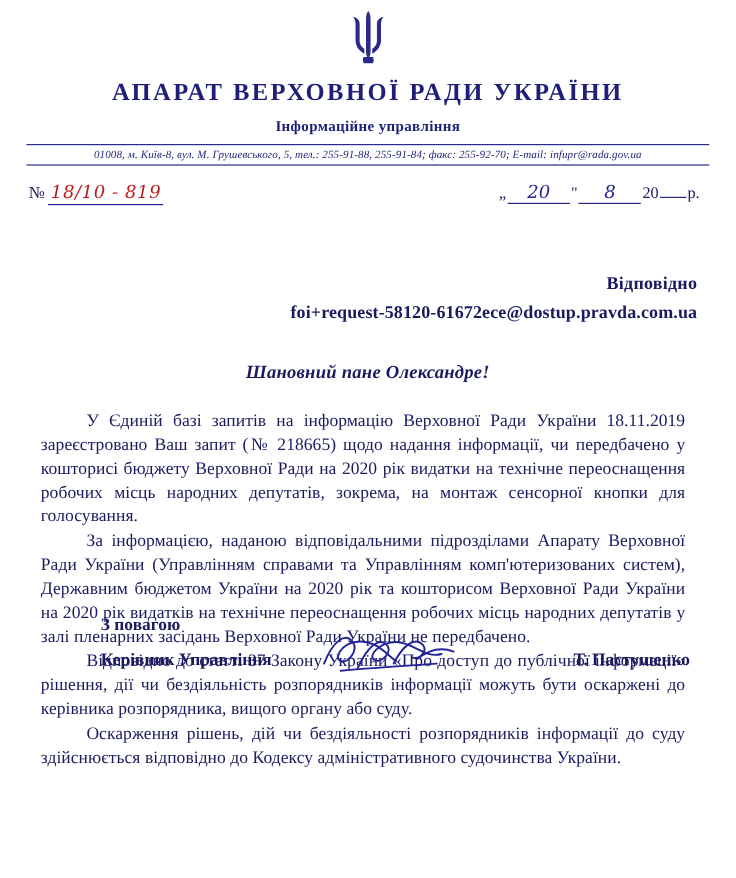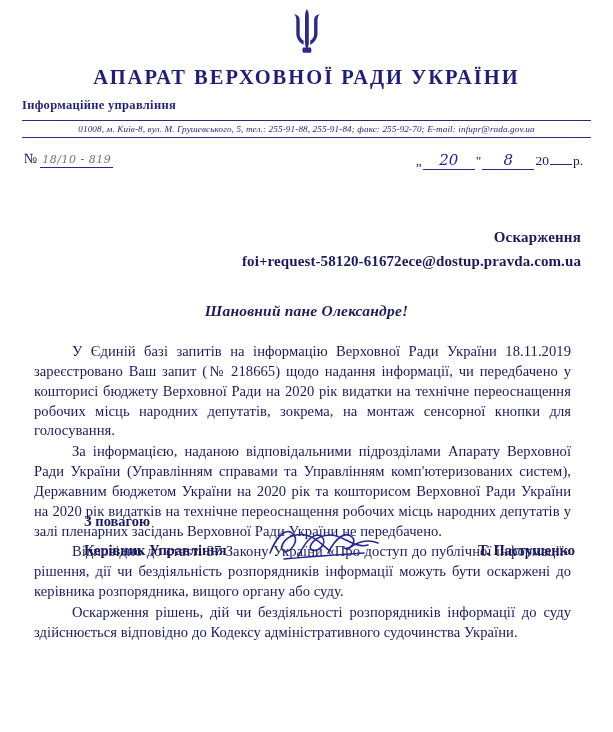--- a/index.html
+++ b/index.html
@@ -36,20 +36,21 @@
   .org-title {
     text-align: center;
     font-family: "Liberation Serif", serif;
     font-weight: bold;
     font-size: 20.5px;
     letter-spacing: 2.0px;
     color: #1f1f7a;
     margin-top: 2px;
   }
   .org-sub {
+    text-align: center;
     font-family: "Liberation Serif", serif;
     font-weight: bold;
     font-size: 12.5px;
     color: #1f1f7a;
     margin-top: 9px;
     letter-spacing: 0.3px;
   }
   .rule {
     border: none;
     border-top: 1.6px solid #2a2a8c;
@@ -82,23 +83,23 @@
     top: 6px;
     white-space: nowrap;
   }
   .ref-no {
     font-family: "Liberation Serif", serif;
     font-size: 14px;
   }
   .ref-hand {
     font-family: "DejaVu Serif", serif;
     font-style: italic;
-    font-size: 11px;
+    font-size: 15px;
     letter-spacing: 0.5px;
-    color: #737373;
+    color: #b91c1c;
     margin-left: 3px;
     border-bottom: 1.2px solid #23239a;
     padding: 0 2px 1px 2px;
   }
   .ref-right {
     position: absolute;
     right: 8px;
     top: 6px;
     white-space: nowrap;
     font-size: 13.5px;
@@ -236,21 +237,21 @@
   <div class="refline">
     <span class="ref-left">
       <span class="ref-no">№</span><span class="ref-hand">18/10 - 819</span>
     </span>
     <span class="ref-right">
       <span class="date-q">„</span><span class="date-blank"><span class="date-hand">20</span></span><span class="date-q">"</span><span class="date-blank"><span class="date-hand">8</span></span><span>20</span><span class="date-blank2"></span><span>р.</span>
     </span>
   </div>
 
   <div class="addressee">
-    <div class="addr-name">Оскарження</div>
+    <div class="addr-name">Відповідно</div>
     <div class="addr-email">foi+request-58120-61672ece@dostup.pravda.com.ua</div>
   </div>
 
   <div class="salutation">Шановний пане Олександре!</div>
 
   <div class="body">
     <p class="p-gap">У Єдиній базі запитів на інформацію Верховної Ради України 18.11.2019 зареєстровано Ваш запит (№ 218665) щодо надання інформації, чи передбачено у кошторисі бюджету Верховної Ради на 2020 рік видатки на технічне переоснащення робочих місць народних депутатів, зокрема, на монтаж сенсорної кнопки для голосування.</p>
     <p class="p-gap">За інформацією, наданою відповідальними підрозділами Апарату Верховної Ради України (Управлінням справами та Управлінням комп'ютеризованих систем), Державним бюджетом України на 2020 рік та кошторисом Верховної Ради України на 2020 рік видатків на технічне переоснащення робочих місць народних депутатів у залі пленарних засідань Верховної Ради України не передбачено.</p>
     <p class="p-gap">Відповідно до статті 37 Закону України «Про доступ до публічної інформації» рішення, дії чи бездіяльність розпорядників інформації можуть бути оскаржені до керівника розпорядника, вищого органу або суду.</p>
     <p>Оскарження рішень, дій чи бездіяльності розпорядників інформації до суду здійснюється відповідно до Кодексу адміністративного судочинства України.</p>

